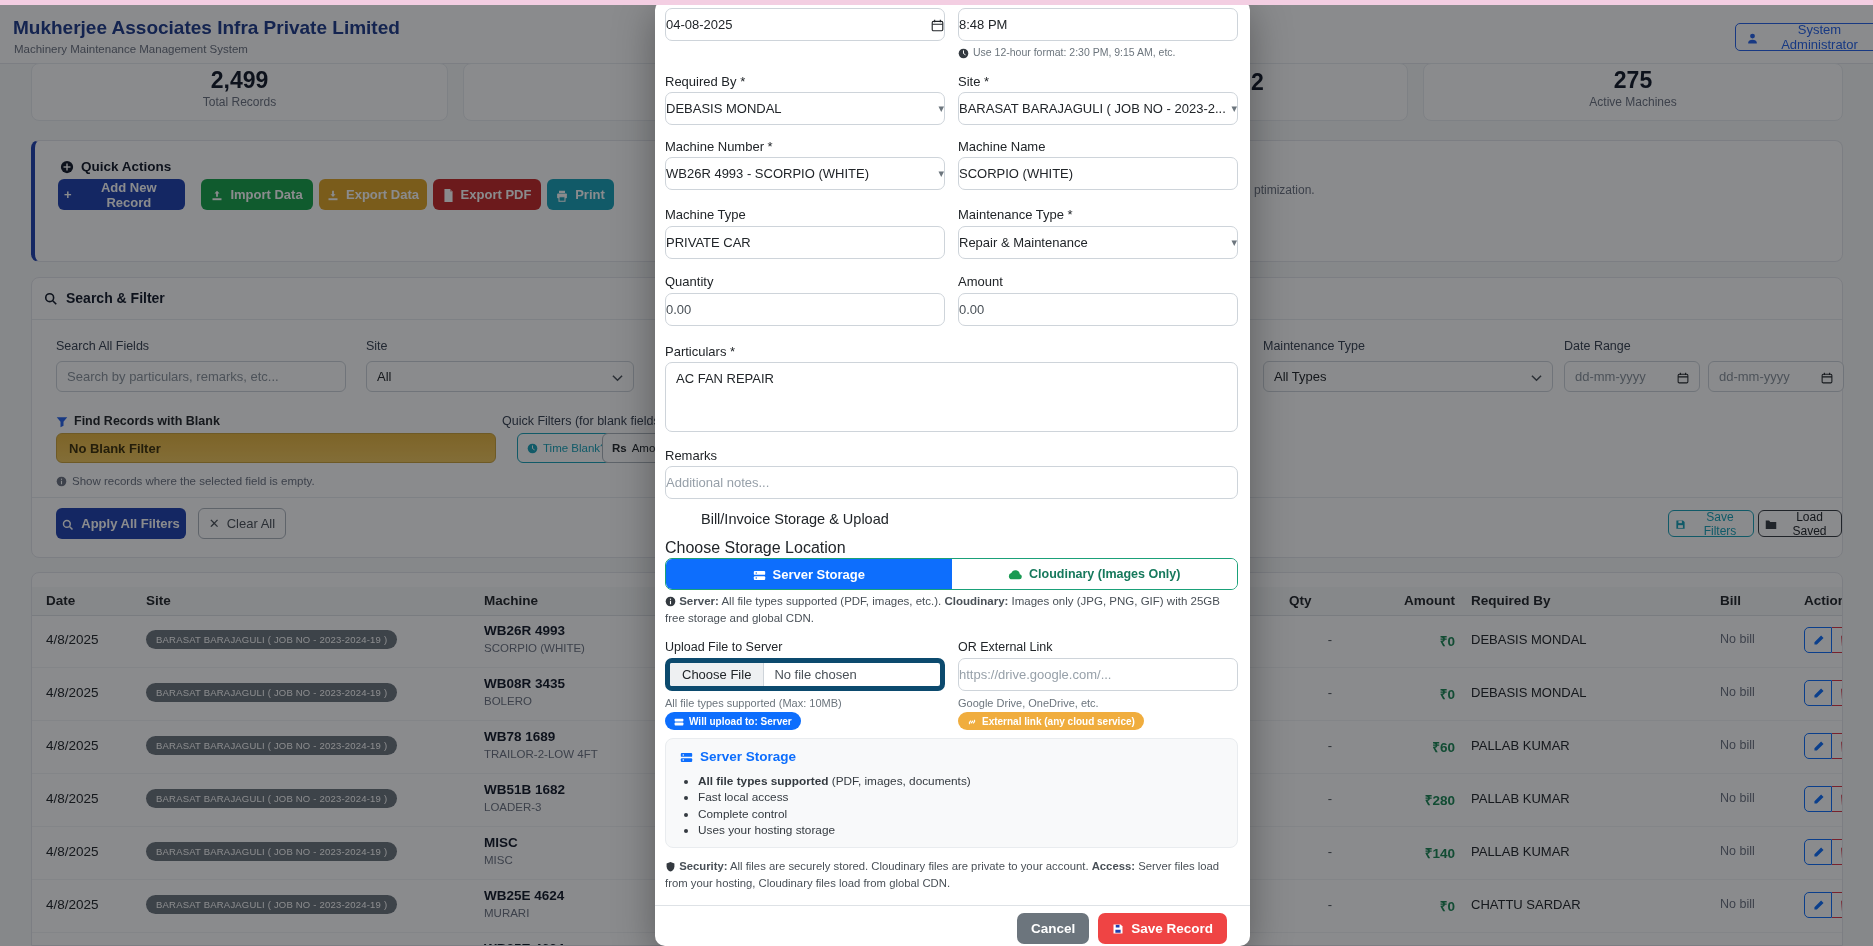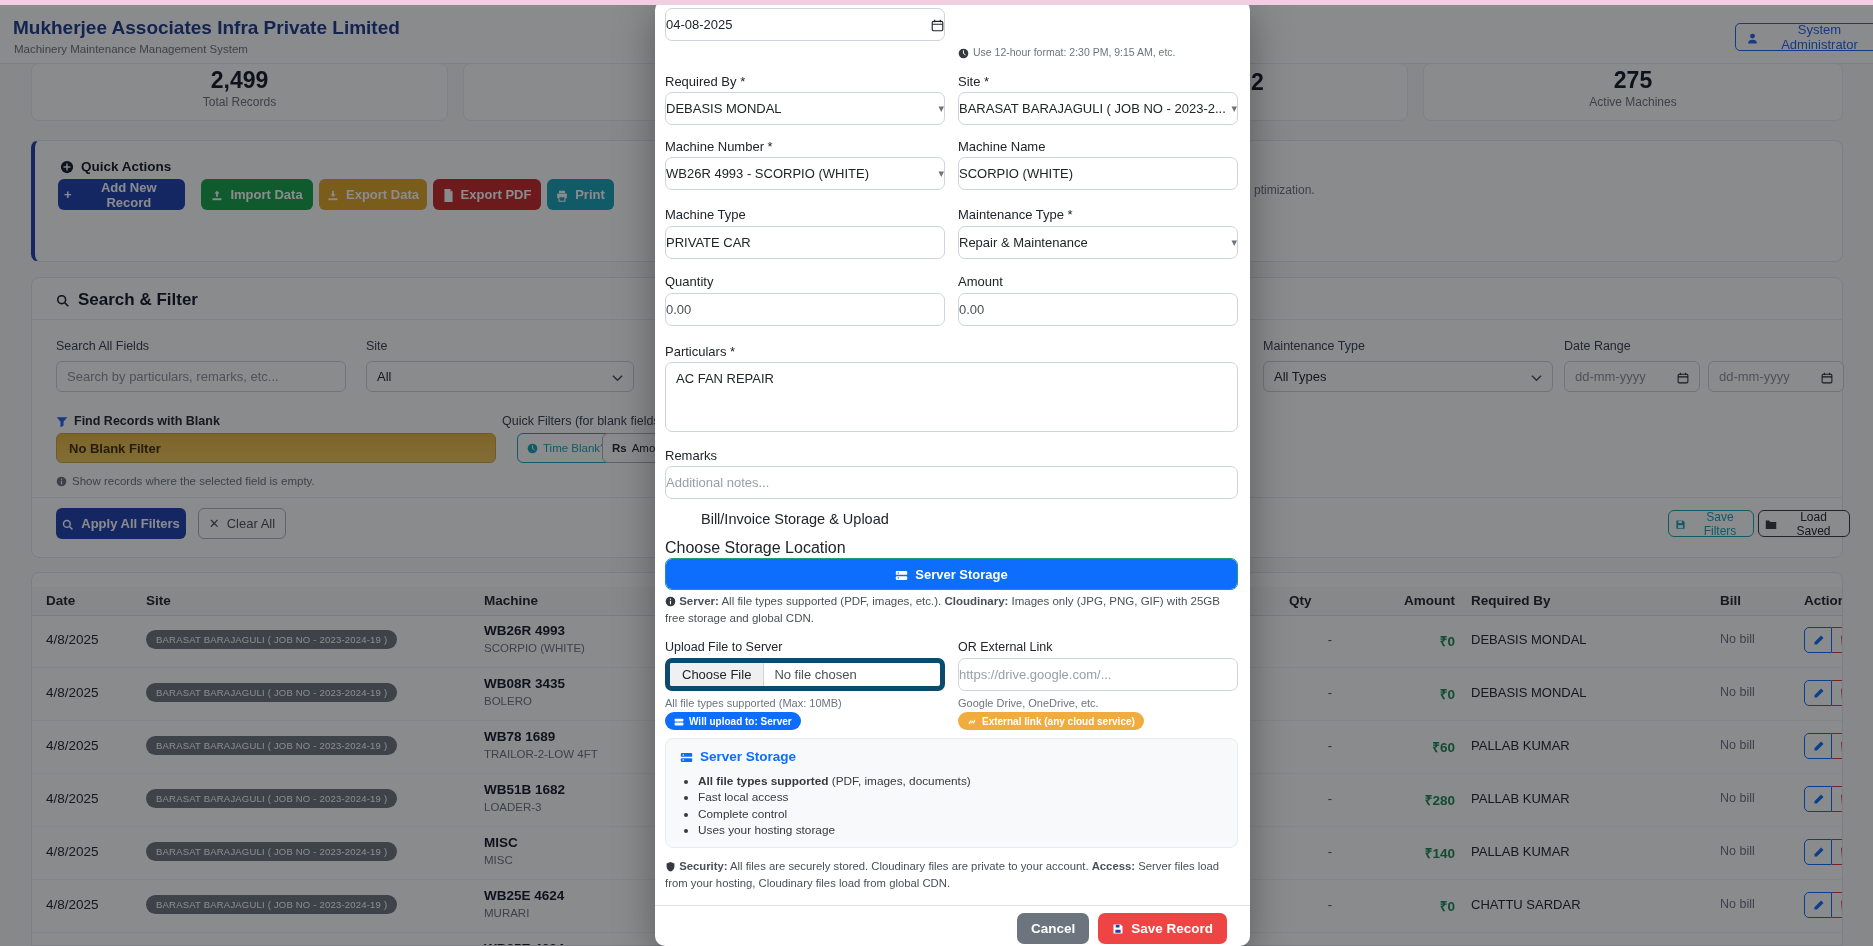--- a/index.html
+++ b/index.html
@@ -15,21 +15,21 @@
   .userbtn{position:absolute;left:1735px;top:18px;height:28px;width:150px;border:1px solid #2563eb;border-radius:5px;background:#fff;color:#2563eb;font-size:13px;display:flex;align-items:center;gap:6px;padding:0 10px;box-sizing:border-box;}
   .statcard{position:absolute;top:63px;height:58px;background:#fff;border:1px solid #e9ecef;border-radius:8px;box-sizing:border-box;text-align:center;}
   .stat-val{font-size:23px;font-weight:700;color:#111827;margin-top:2px;line-height:28px;}
   .stat-lbl{font-size:12px;color:#6b7280;margin-top:1px;}
   .qa-card{position:absolute;left:31px;top:140px;width:1812px;height:122px;background:#fff;border:1px solid #e5e7eb;border-left:4px solid #1e40af;border-radius:8px;box-sizing:border-box;}
   .qa-title{position:absolute;left:25px;top:18px;font-size:13.5px;font-weight:600;color:#111827;display:flex;align-items:center;gap:7px;}
   .qbtn{position:absolute;top:38px;height:31px;border:none;border-radius:6px;color:#fff;font-size:13px;font-weight:600;display:flex;align-items:center;justify-content:center;gap:7px;font-family:inherit;cursor:pointer;}
   .frag{position:absolute;font-size:12px;color:#6b7280;}
 
   .fcard{position:absolute;left:31px;top:277px;width:1812px;height:281px;background:#fff;border:1px solid #e5e7eb;border-radius:8px;box-sizing:border-box;}
-  .fcard-title{position:absolute;left:24px;top:12px;font-size:17px;font-weight:600;color:#111827;display:flex;align-items:center;gap:8px;}
+  .fcard-title{position:absolute;left:12px;top:12px;font-size:14px;font-weight:600;color:#111827;display:flex;align-items:center;gap:8px;}
   .hr{position:absolute;left:0;width:100%;border-top:1px solid #e9ecef;}
   .lbl{position:absolute;font-size:12.5px;color:#374151;}
   .inp{position:absolute;height:31px;border:1px solid #ced4da;border-radius:6px;background:#fff;font-size:13px;color:#212529;display:flex;align-items:center;padding:0 10px;box-sizing:border-box;}
   .inp .ph{color:#8a939c;}
   .sel{justify-content:space-between;}
   .caret{color:#6c757d;font-size:11px;}
   .goldsel{position:absolute;height:30px;border:1px solid #caa23a;border-radius:6px;background:linear-gradient(180deg,#e7b53e,#f0c65b);font-size:13px;font-weight:700;color:#3d2f06;display:flex;align-items:center;padding:0 12px;box-sizing:border-box;}
   .chip{position:absolute;height:30px;border-radius:6px;background:#fff;font-size:11.5px;display:flex;align-items:center;gap:5px;padding:0 9px;box-sizing:border-box;white-space:nowrap;}
   .chip-teal{border:1px solid #17a2b8;color:#17a2b8;}
   .chip-gray{border:1px solid #adb5bd;color:#212529;}
@@ -255,21 +255,21 @@
         <span>Clear All</span>
       </button>
       <button class="btn btn-teal-out abs" style="left:1636px;top:232px;width:86px;height:27px;">
         <span><svg width="11" height="11" viewBox="0 0 16 16" fill="#17a2b8">
               <path d="M2 2h9.5L14 4.5V14H2z"></path>
               <rect x="4.5" y="9" width="7" height="4" fill="#fff"></rect>
               <rect x="5" y="2.5" width="5" height="3.5" fill="#fff"></rect>
             </svg></span>
         <span>Save Filters</span>
       </button>
-      <button class="btn btn-dark-out abs" style="left:1726px;top:232px;width:92px;height:27px;">
+      <button class="btn btn-dark-out abs" style="left:1726px;top:232px;width:84px;height:27px;">
         <span><svg width="12" height="11" viewBox="0 0 16 14" fill="#343a40">
               <path d="M1 1.5h4.5L7 3.5h8V13H1z"></path>
             </svg></span>
         <span>Load Saved</span>
       </button>
     </div>
 
     <div class="tcard">
       <div class="thead">
         <span class="th" style="left:14px;">Date</span>
@@ -460,20 +460,23 @@
 
   <div class="modal">
 
     <div class="m-inp m-sel" style="left:10px;top:8px;width:280px;">
       <span>04-08-2025</span>
       <span><svg width="13" height="13" viewBox="0 0 16 16" fill="none" stroke="#212529" stroke-width="1.4">
             <rect x="1.5" y="3" width="13" height="11.5" rx="1.5"></rect>
             <path d="M1.5 6.5h13M4.5 1v3M11.5 1v3"></path>
           </svg></span>
     </div>
+    <div class="m-inp" style="left:303px;top:8px;width:280px;">
+      <span>8:48 PM</span>
+    </div>
     <div class="m-help" style="left:303px;top:46px;">
       <span><svg width="11" height="11" viewBox="0 0 16 16" fill="#343a40">
             <circle cx="8" cy="8" r="7"></circle>
             <path d="M8 3.5V8l3 2" stroke="#fff" stroke-width="1.4" fill="none"></path>
           </svg></span>
       <span>Use 12-hour format: 2:30 PM, 9:15 AM, etc.</span>
     </div>
 
     <div class="m-lbl" style="left:10px;top:74px;">Required By *</div>
     <div class="m-lbl" style="left:303px;top:74px;">Site *</div>
@@ -529,20 +532,26 @@
     <div class="toggle">
       <div class="tog-left">
         <span><svg width="13" height="13" viewBox="0 0 16 16" fill="#fff">
               <rect x="1" y="2.6" width="14" height="4.6" rx="1.2"></rect>
               <rect x="1" y="8.8" width="14" height="4.6" rx="1.2"></rect>
               <circle cx="4" cy="4.9" r=".9" fill="#0d6efd"></circle>
               <circle cx="4" cy="11.1" r=".9" fill="#0d6efd"></circle>
             </svg></span>
         <span>Server Storage</span>
       </div>
+      <div class="tog-right">
+        <span><svg width="14" height="11" viewBox="0 0 16 12" fill="#1a9a53">
+              <path d="M4.3 11.5a3.6 3.6 0 0 1-.5-7.1A5 5 0 0 1 13.5 5.6 3 3 0 0 1 13 11.5z"></path>
+            </svg></span>
+        <span>Cloudinary (Images Only)</span>
+      </div>
     </div>
 
     <div class="minfo" style="left:10px;top:593px;width:573px;">
       <span><svg width="11" height="11" viewBox="0 0 16 16">
             <circle cx="8" cy="8" r="7" fill="#343a40"></circle>
             <rect x="7.2" y="7" width="1.6" height="5" fill="#fff"></rect>
             <rect x="7.2" y="3.8" width="1.6" height="1.8" fill="#fff"></rect>
           </svg></span>
       <b class="seg">Server:</b><span> All file types supported (PDF, images, etc.). </span><b class="seg">Cloudinary:</b><span> Images only (JPG, PNG, GIF) with 25GB free storage and global CDN.</span>
     </div>

